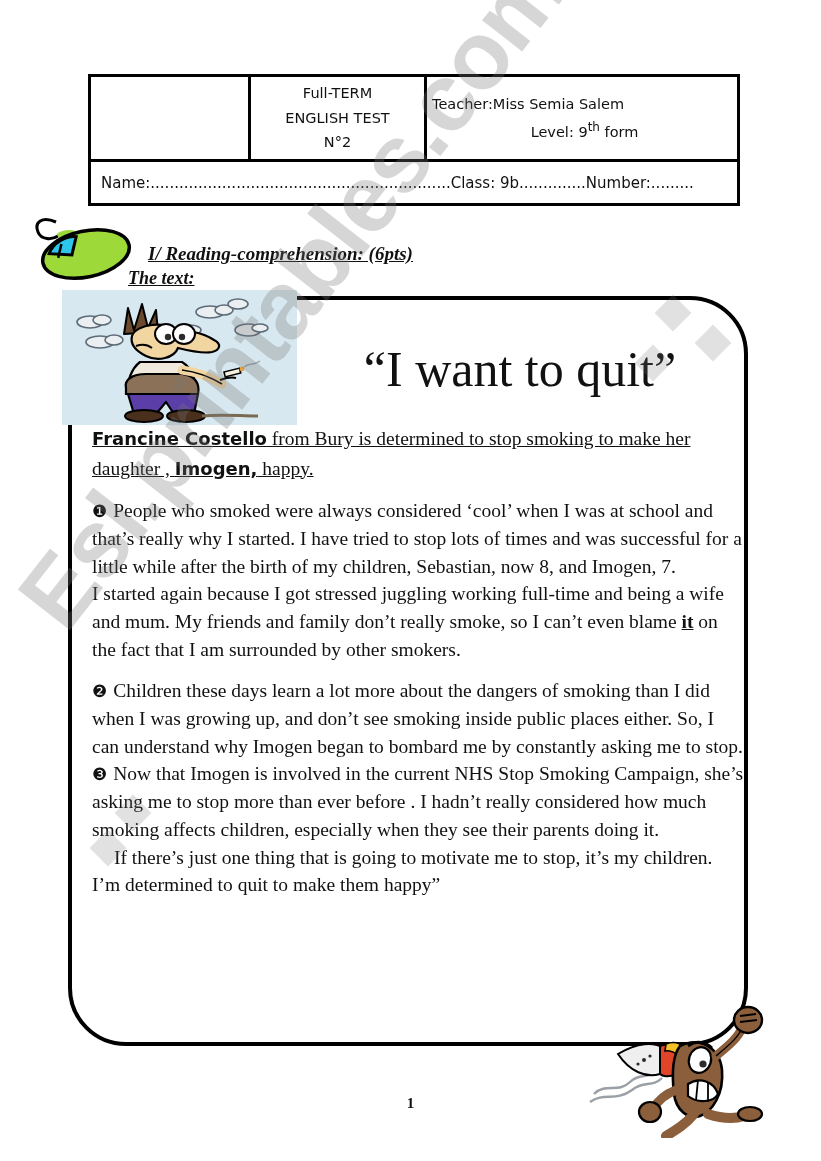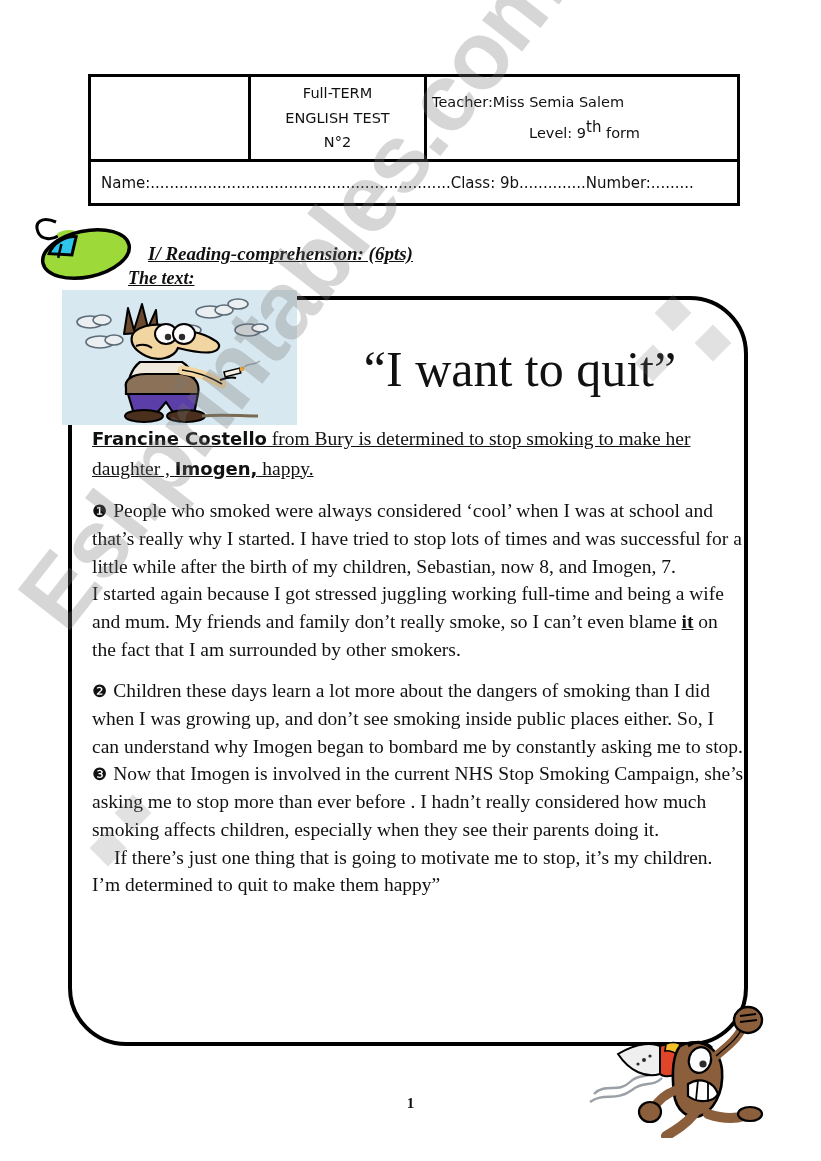--- a/index.html
+++ b/index.html
@@ -68,21 +68,21 @@
     font-family: "DejaVu Sans", sans-serif;
     font-size: 14.5px;
     line-height: 1.72;
     color: #111;
   }
   #header-table .hcell-empty { width: 160px; border-right: 3px solid #000; }
   #header-table .hcell-mid   { width: 176px; border-right: 3px solid #000; }
   #header-table .hcell-right { flex: 1; align-items: flex-start; padding-left: 5px; }
   #header-table .hcell-right .line { width: 100%; text-align: left; }
   #header-table .hcell-right .line.center { text-align: center; padding-right: 42px; }
-  #header-table .sup { font-size: 15px; vertical-align: super; }
+  #header-table .sup { font-size: 12px; vertical-align: super; }
 
   #header-table .hrow-bottom {
     border: 3px solid #000;
     border-top: none;
     height: 44px;
     display: flex;
     align-items: center;
     padding-left: 10px;
     box-sizing: border-box;
     font-family: "DejaVu Sans", sans-serif;

